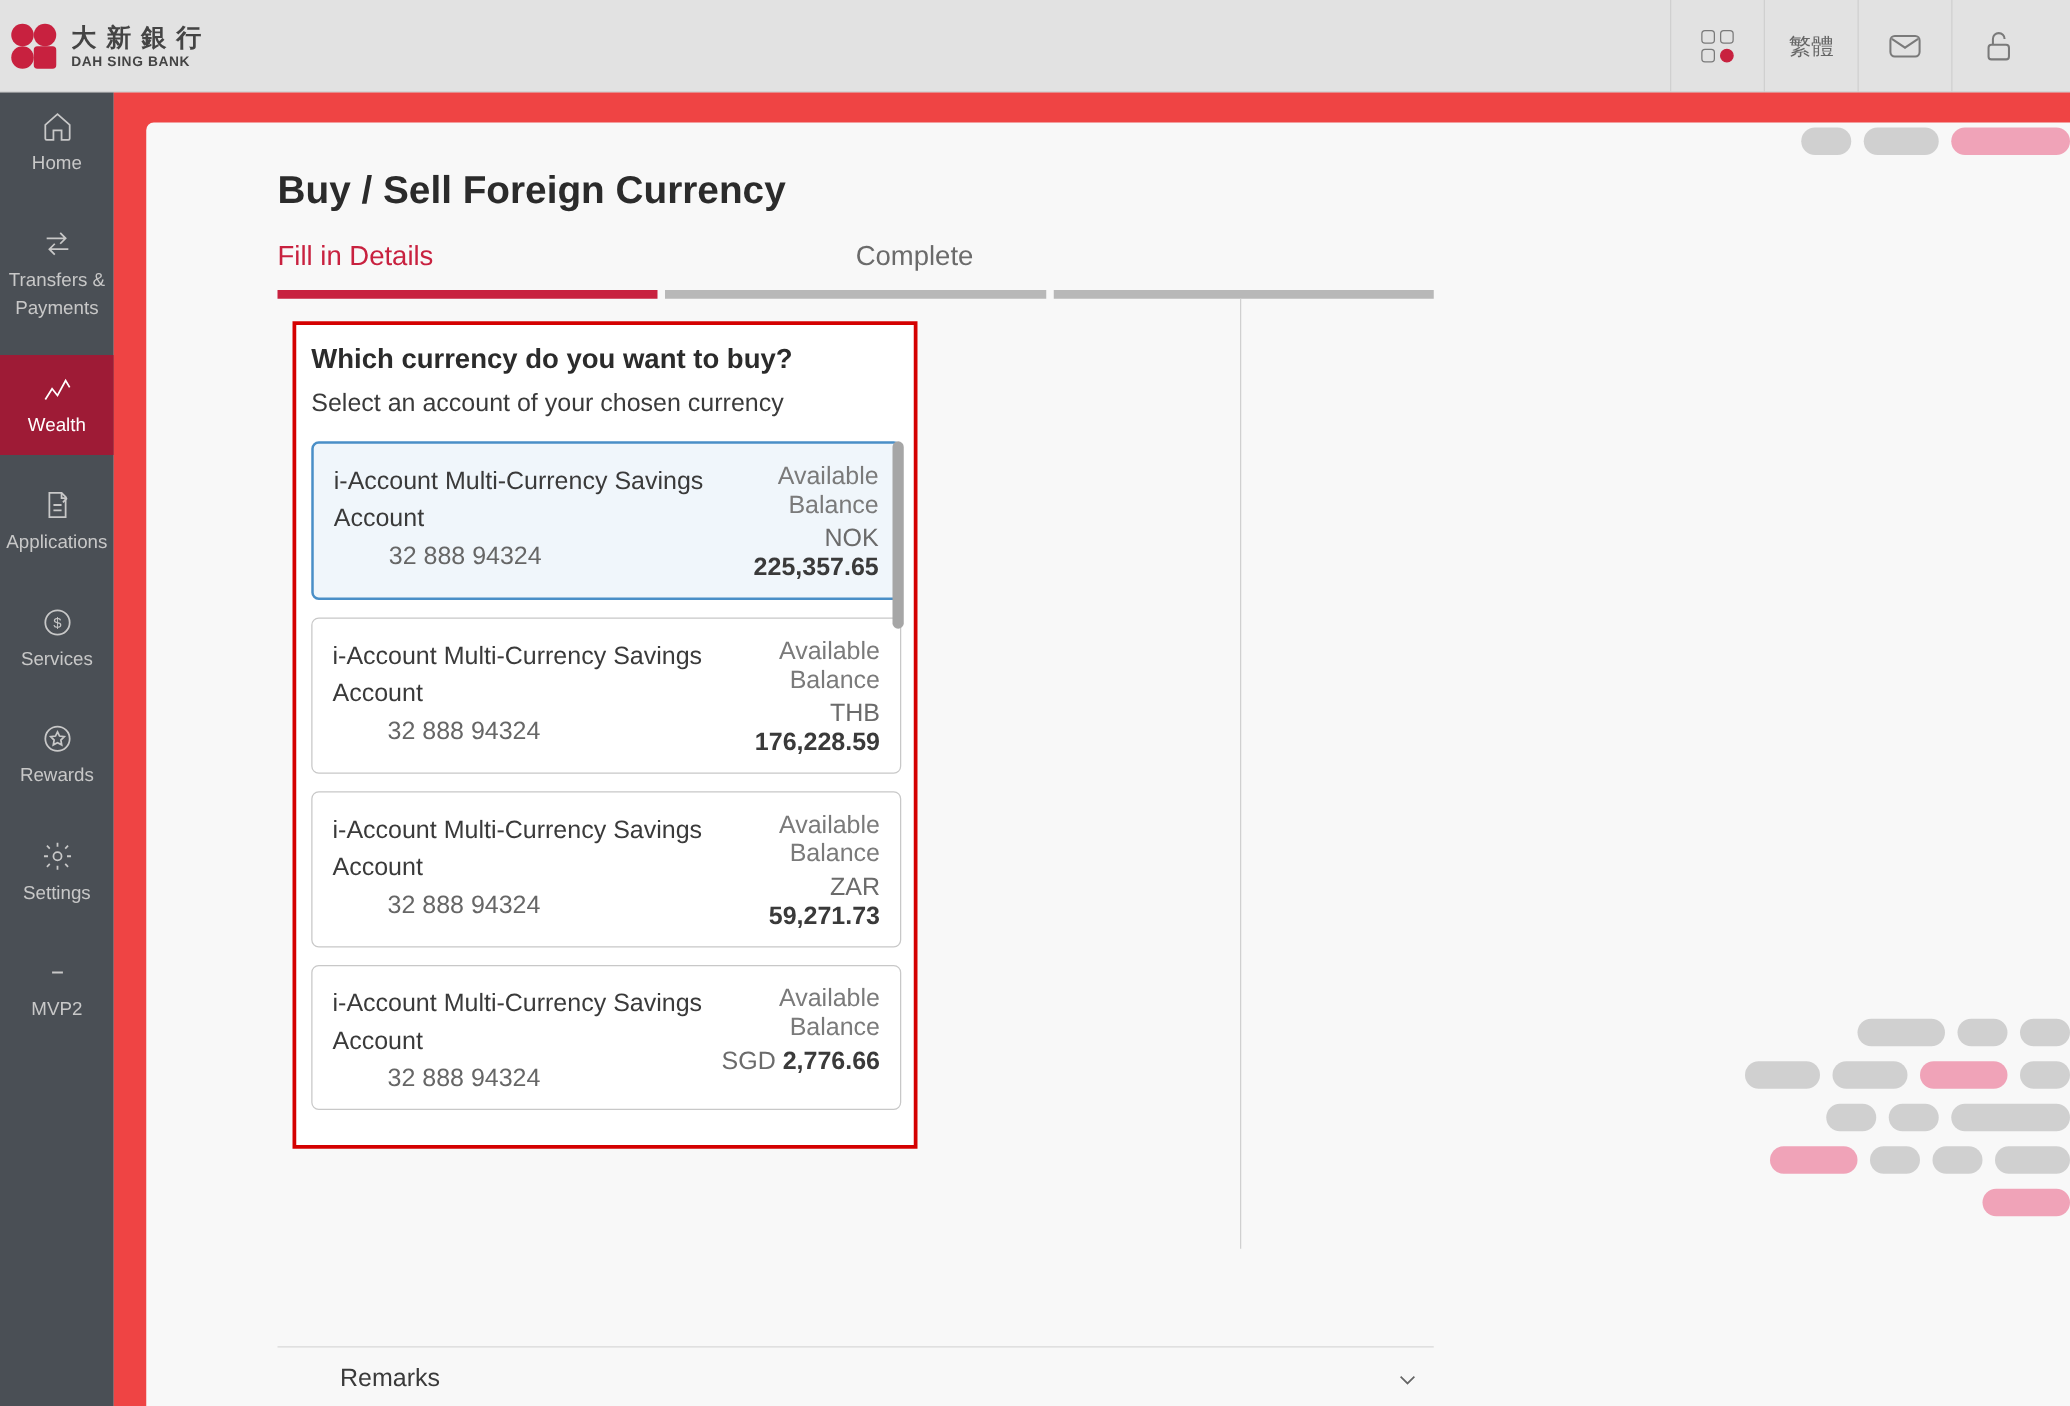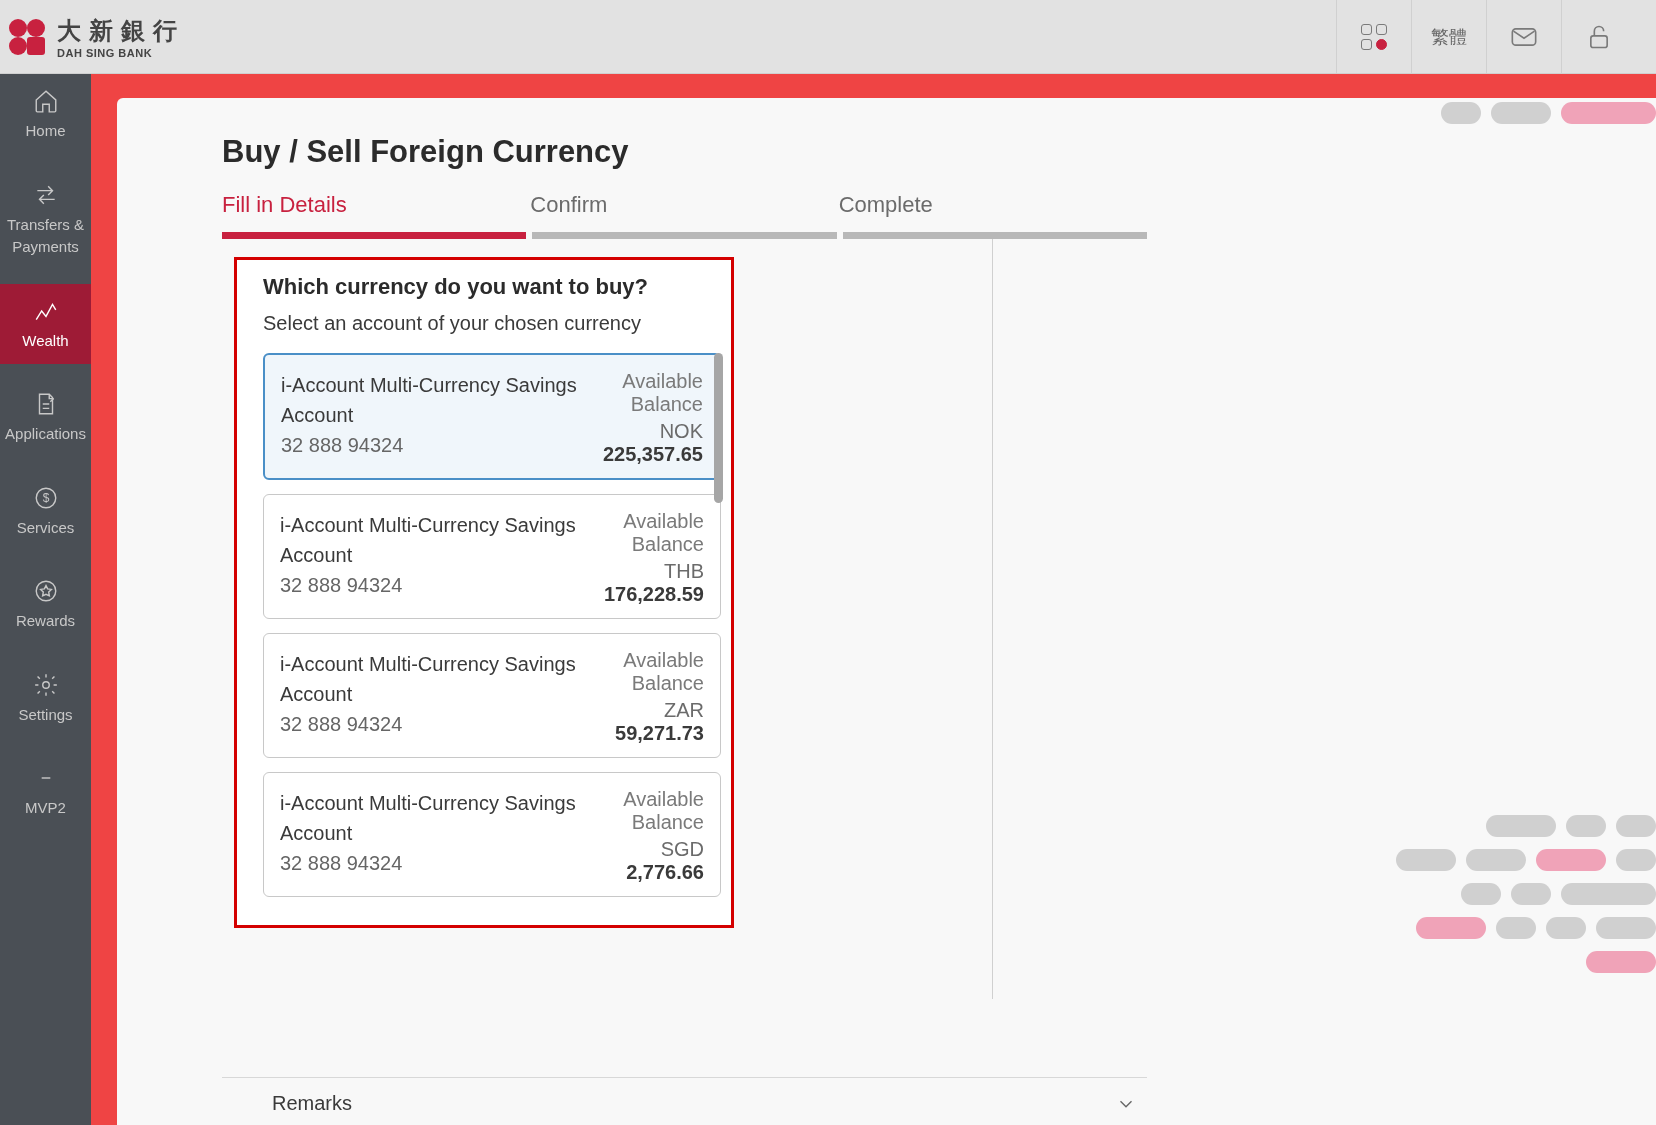--- a/index.html
+++ b/index.html
@@ -19,21 +19,21 @@
     justify-content: space-between;
     padding: 0 20px 0 5px;
     border-bottom: 1px solid #d0d0d0;
   }
   .logo-area { display: flex; align-items: center; gap: 8px; }
   .logo-shape {
     width: 44px; height: 44px; position: relative;
   }
   .logo-shape svg { width: 44px; height: 44px; }
   .logo-text { display: flex; flex-direction: column; color: #444; }
-  .logo-text .cn { font-size: 24px; font-weight: 600; letter-spacing: 8px; }
+  .logo-text .cn { font-size: 20px; font-weight: 600; letter-spacing: 8px; }
   .logo-text .en { font-size: 11px; font-weight: 600; letter-spacing: 0.5px; }
   .header-right { display: flex; align-items: center; }
   .header-item {
     width: 75px; height: 74px;
     display: flex; align-items: center; justify-content: center;
     border-left: 1px solid #d0d0d0;
     color: #666;
     font-size: 18px;
   }
   .header-item svg { width: 28px; height: 28px; stroke: #7a7a7a; fill: none; stroke-width: 1.4; }
@@ -88,21 +88,21 @@
   .step-bar { display:flex; width:925px; height:7px; gap:6px; margin-bottom: 0; }
   .step-bar div { flex:1; background:#b8b8b8; }
   .step-bar div.active { background:#c8213f; }
 
   .main-columns { display:flex; width:925px; }
   .left-col { width: 720px; padding-top: 18px; }
   .right-col { flex:1; border-left: 1px solid #d0d0d0; margin-left: 50px; }
 
   .highlight-box {
     border: 3px solid #d40000;
-    padding: 14px 10px 14px 26px;
+    padding: 14px 10px 14px 12px;
     width: 500px;
     background: #fff;
     margin-left: 12px;
   }
   .q-title { font-size: 22px; font-weight: 600; color: #2b2b2b; margin-bottom: 12px; }
   .q-sub { font-size: 20px; color: #3a3a3a; margin-bottom: 18px; }
 
   .acct-list { position: relative; }
   .acct-scroll-track {
     position: absolute; top:0; right:-2px; width:9px; height: 150px; background:#a6a6a6; border-radius:5px;
@@ -115,21 +115,21 @@
     display: flex;
     justify-content: center;
     cursor: pointer;
   }
   .acct-card.selected {
     border: 2px solid #4a8fc7;
     background: #f0f6fb;
   }
   .acct-left { font-size: 20px; color: #3a3a3a; }
   .acct-name { line-height: 1.5; }
-  .acct-num { color: #666; margin-top: 4px; }
+  .acct-num { color: #666; margin-top: 4px; margin-left: 44px; }
   .acct-right { text-align: right; font-size: 20px; }
   .bal-label { color: #7a7a7a; }
   .bal-amt { color: #3a3a3a; margin-top: 4px; }
   .bal-amt .ccy { color: #6b6b6b; }
   .bal-amt .num { font-weight: 600; }
 
   .footer-sect { width: 925px; margin-top: 78px; }
   .remarks-row {
     display:flex; justify-content:space-between; align-items:center;
     padding: 14px 10px 14px 50px; font-size:20px; color:#3a3a3a;
@@ -254,21 +254,20 @@
           <div class="blob w30"></div>
           <div class="blob w50"></div>
           <div class="blob pink w80"></div>
         </div>
     </div>
 
     <h1 class="title">Buy / Sell Foreign Currency</h1>
 
     <div class="steps">
       <div class="step active">Fill in Details</div>
-      <div class="step">Confirm</div>
       <div class="step">Complete</div>
     </div>
     <div class="step-bar">
       <div class="active"></div>
         <div></div>
         <div></div>
     </div>
 
     <div class="main-columns">
       <div class="left-col">

